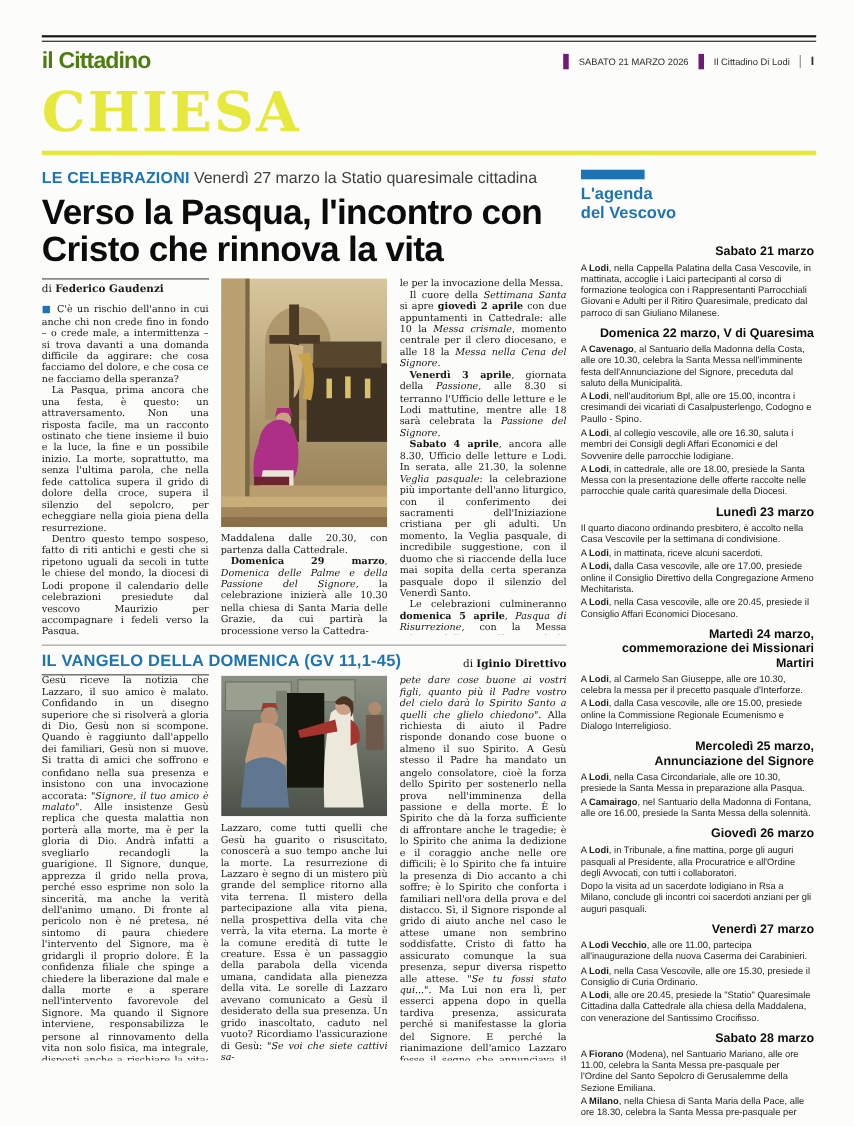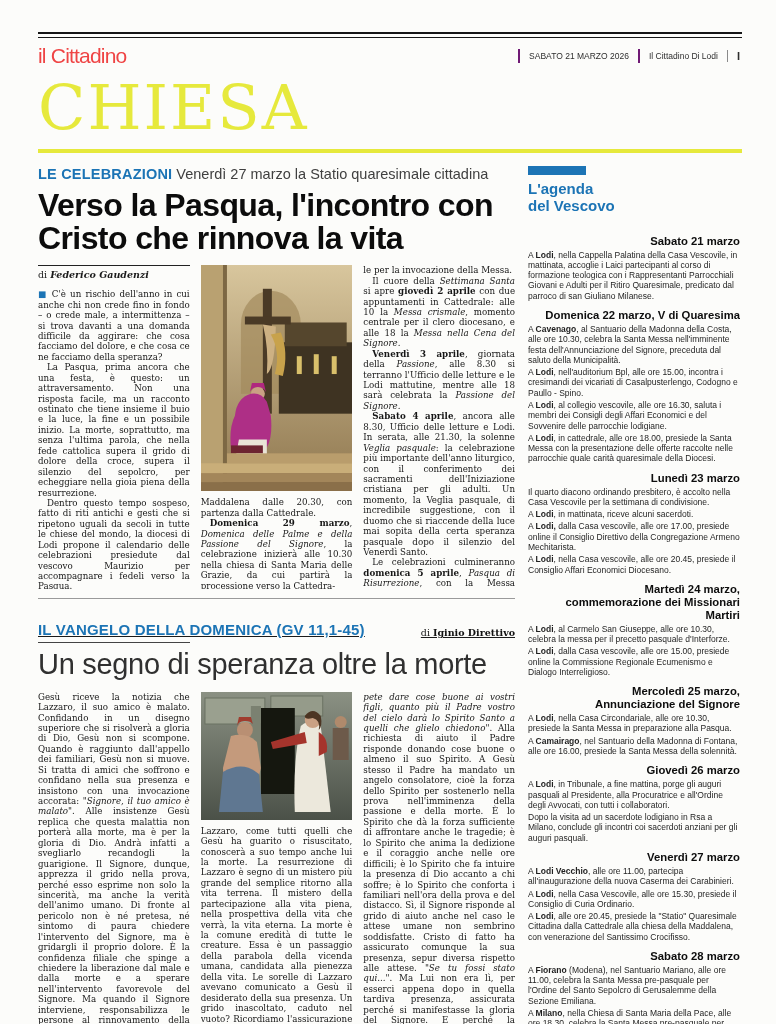--- a/index.html
+++ b/index.html
@@ -7,28 +7,28 @@
     width:776px;height:1024px;background:#fcfcfa;overflow:hidden;
     font-family:"Liberation Sans",sans-serif;color:#1a1a1a;
   }
   .page{width:776px;height:1024px;box-sizing:border-box;padding:32px 34px 0 38px;overflow:hidden;}
   .b{font-weight:bold;}
   .i{font-style:italic;}
 
   
   .double-rule{height:3px;border-top:2px solid #161616;border-bottom:1px solid #161616;}
   .masthead{display:flex;justify-content:space-between;align-items:center;margin-top:5px;height:26px;}
-  .logo{font-weight:400;font-size:21px;letter-spacing:-0.8px;color:#ef4444;}
+  .logo{font-weight:700;font-size:21px;letter-spacing:-0.8px;color:#4d7c0f;}
   .masthead-meta{display:flex;align-items:center;font-size:8.5px;color:#2e2e2e;}
-  .masthead-meta .meta-cell{padding:0 9px;border-left:2px solid #701a75;line-height:14px;}
+  .masthead-meta .meta-cell{padding:0 9px;border-left:5px solid #701a75;line-height:14px;}
   .masthead-meta .page-marker{font-weight:bold;font-size:11px;border-left:1px solid #8a8a8a;padding:0 2px 0 9px;}
 
   .section-title{
-    font-family:"DejaVu Serif",serif;font-weight:normal;
-    font-size:62px;line-height:1;letter-spacing:2px;color:#e6e93c;
+    font-family:"DejaVu Serif",serif;font-weight:bold;
+    font-size:50px;line-height:1;letter-spacing:2px;color:#e6e93c;
     margin-top:8px;
   }
   .yellow-rule{height:4px;background:#e6e93c;margin-top:10px;}
 
   
   .main{display:flex;gap:13px;margin-top:13px;}
   .left-area{width:477px;}
   .sidebar{width:212px;overflow:hidden;height:862px;}
 
   
@@ -38,32 +38,32 @@
   .headline{
     font-size:32px;line-height:1.04;font-weight:900;letter-spacing:-0.6px;
     color:#0c0c0c;margin:6px 0 10px 0;
   }
   .cols{display:flex;gap:11px;overflow:hidden;}
   .cols-top{height:324px;}
   .cols-bottom{height:350px;}
   .col{flex:1;min-width:0;overflow:hidden;}
   .byline-block{border-top:1px solid #222;padding-top:3px;margin-bottom:9px;
     font-family:"DejaVu Serif",serif;font-size:9.5px;}
-  .byline-block .name{font-weight:bold;font-style:italic;}
+  .byline-block .name{font-weight:bold;}
   .article-body .para{
     margin:0;font-family:"DejaVu Serif",serif;font-size:8.7px;line-height:1.2;
     text-align:justify;color:#161616;
   }
   .article-body .para.ind{text-indent:9px;}
   .photo-frame{width:100%;margin-bottom:6px;display:block;}
   .photo-frame svg{display:block;width:100%;}
 
   
   .section-divider{border-top:1px solid #9a9a9a;margin-top:9px;}
-  .gospel-head{display:flex;justify-content:space-between;align-items:flex-end;margin-top:22px;text-decoration:underline;}
+  .gospel-head{display:flex;justify-content:space-between;align-items:flex-end;margin-top:5px;}
   .gospel-kicker{color:#1c74b5;font-weight:bold;font-size:15px;letter-spacing:0.2px;}
   .gospel-byline{font-family:"DejaVu Serif",serif;font-size:9.5px;color:#111;}
   .gospel-byline .name{font-weight:bold;}
   .gospel-kicker-rule{width:152px;border-top:1px solid #444;margin-top:4px;}
   .headline2{
     font-size:29px;font-weight:400;letter-spacing:-0.3px;color:#303030;
     margin:6px 0 12px 0;line-height:1.05;
   }
 
   
@@ -160,21 +160,20 @@
             </div>
         </div>
       </div>
 
       <div class="section-divider"></div>
       <div class="gospel-head">
         <div class="gospel-kicker">IL VANGELO DELLA DOMENICA (GV 11,1-45)</div>
         <div class="gospel-byline"><span>di </span><span class="name">Iginio Direttivo</span></div>
       </div>
       <div class="gospel-kicker-rule"></div>
-      <div class="headline2">Un segno di speranza oltre la morte</div>
 
       <div class="cols cols-bottom">
         <div class="col article-body">
           <div>
               <p class="para"><span class="">Gesù riceve la notizia che Lazzaro, il suo amico è malato. Confidando in un disegno superiore che si risolverà a gloria di Dio, Gesù non si scompone. Quando è raggiunto dall'appello dei familiari, Gesù non si muove. Si tratta di amici che soffrono e confidano nella sua presenza e insistono con una invocazione accorata: </span><span class="i">"Signore, il tuo amico è malato"</span><span class="">. Alle insistenze Gesù replica che questa malattia non porterà alla morte, ma è per la gloria di Dio. Andrà infatti a svegliarlo recandogli la guarigione. Il Signore, dunque, apprezza il grido nella prova, perché esso esprime non solo la sincerità, ma anche la verità dell'animo umano. Di fronte al pericolo non è né pretesa, né sintomo di paura chiedere l'intervento del Signore, ma è gridargli il proprio dolore. È la confidenza filiale che spinge a chiedere la liberazione dal male e dalla morte e a sperare nell'intervento favorevole del Signore. Ma quando il Signore interviene, responsabilizza le persone al rinnovamento della vita non solo fisica, ma integrale, disposti anche a rischiare la vita: Lazzaro a motivo del suo amico che l'ha riportato in vita corre un grosso rischio (Gv 12,10-11). E tuttavia</span></p>
             </div>
         </div>
         <div class="col article-body">
           <span class="photo-frame">
             <svg viewBox="0 0 152 128" width="100%" height="128" preserveAspectRatio="none">

